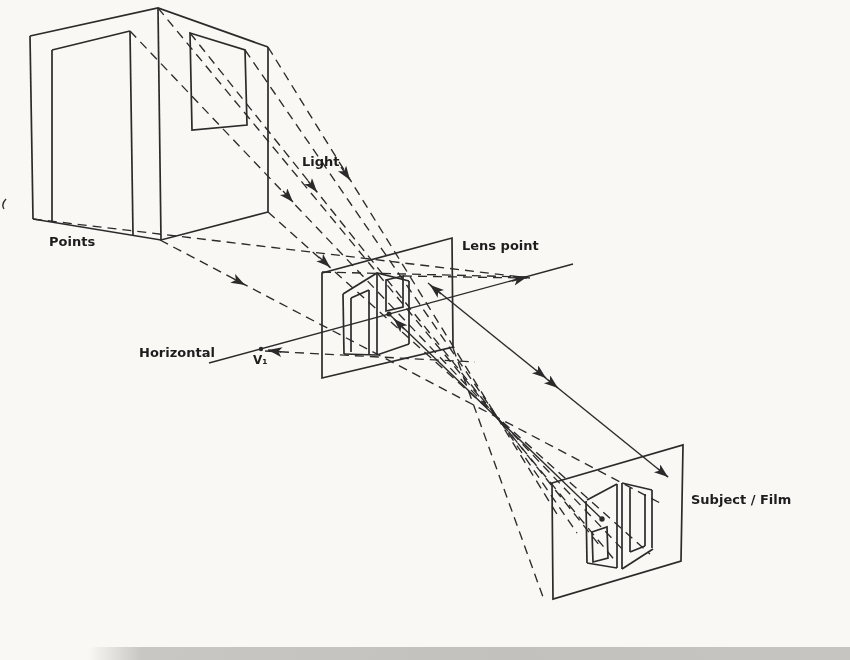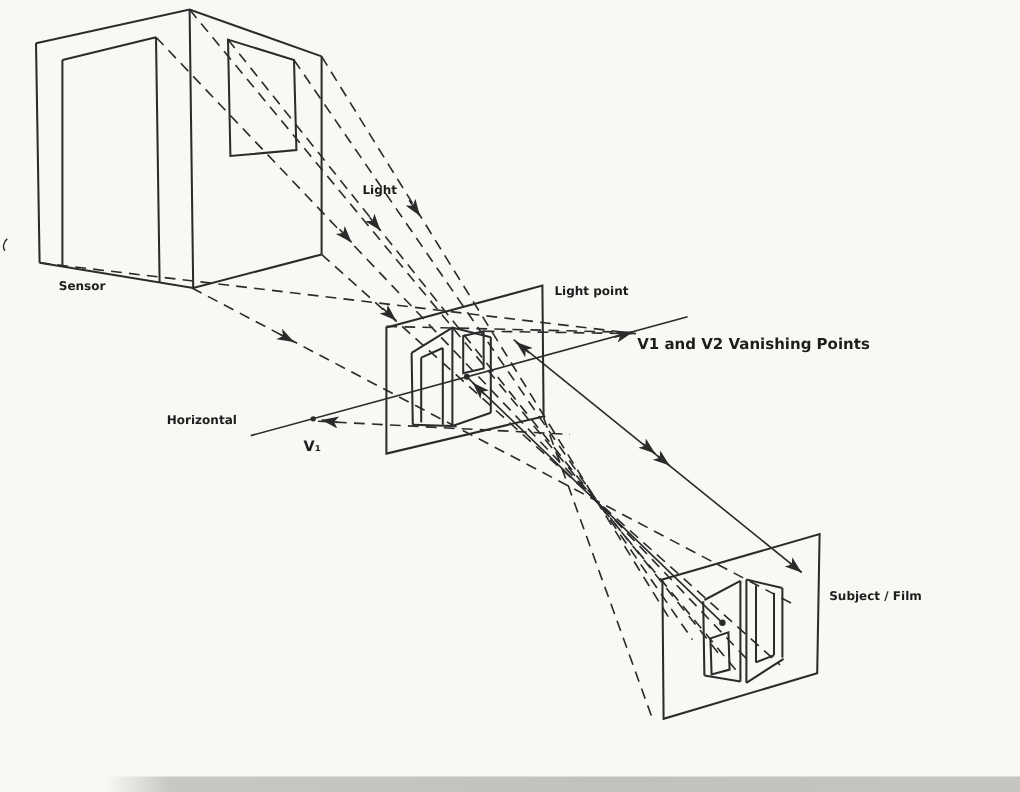--- a/index.html
+++ b/index.html
@@ -7,28 +7,28 @@
     position:relative;
     width:850px;height:660px;
     background:#f9f8f5;
     overflow:hidden;
     font-family:"DejaVu Sans","Liberation Sans",sans-serif;
   }
   #drawing{position:absolute;left:0;top:0;}
   .lbl{
     position:absolute;
     font-weight:700;
-    font-size:10px;
+    font-size:13px;
     color:#1d1d1d;
     white-space:nowrap;
     letter-spacing:0px;
     line-height:1;
   }
   #lbl-vanishing{font-size:12.5px;}
-  #lbl-v1{font-size:12px;margin-top:12px;}
+  #lbl-v1{font-size:12px;}
   #footer-bar{
     position:absolute;
     left:88px;right:0;top:647px;height:13px;
     background:linear-gradient(to right, rgba(200,199,196,0) 0%, #c8c7c4 7%, #c2c1be 55%, #c6c5c2 100%);
     border-top-left-radius:8px;
   }
   svg .ink{stroke:#2b2b2b;fill:none;}
   svg .main{stroke-width:1.7;}
   svg .thin{stroke-width:1.35;}
   svg .dash{stroke-width:1.35;stroke-dasharray:9 6;}
@@ -143,22 +143,21 @@
       <path class="ink thin" d="M512,281 L527,277" marker-end="url(#ah)"></path>
       <path class="ink thin" d="M281,352 L268,350" marker-end="url(#ah)"></path>
       <path class="ink thin" d="M441,294 L430,285" marker-end="url(#ah)"></path>
       <path class="ink thin" d="M536,370 L546,378" marker-end="url(#ah)"></path>
       <path class="ink thin" d="M548,380 L558,388" marker-end="url(#ah)"></path>
       <path class="ink thin" d="M658,469 L668,477" marker-end="url(#ah)"></path>
       <path class="ink thin" d="M404,329 L394,319" marker-end="url(#ah)"></path>
     </g>
   </svg>
 
-  <div class="lbl" style="left:49px;top:235px" id="lbl-subject">Sensor</div>
+  <div class="lbl" style="left:49px;top:235px" id="lbl-subject">Points</div>
   <div class="lbl" style="left:302px;top:155px" id="lbl-light">Light</div>
-  <div class="lbl" style="left:462px;top:239px" id="lbl-lenspoint">Light point</div>
-  <div class="lbl" style="left:531px;top:281px" id="lbl-vanishing">V1 and V2 Vanishing Points</div>
+  <div class="lbl" style="left:462px;top:239px" id="lbl-lenspoint">Lens point</div>
   <div class="lbl" style="left:139px;top:346px" id="lbl-horizontal">Horizontal</div>
   <div class="lbl" style="left:253px;top:354px" id="lbl-v1">V₁</div>
   <div class="lbl" style="left:691px;top:493px" id="lbl-sensor">Subject / Film</div>
 
   <div id="footer-bar"></div>
 </div>
 
 </body></html>

